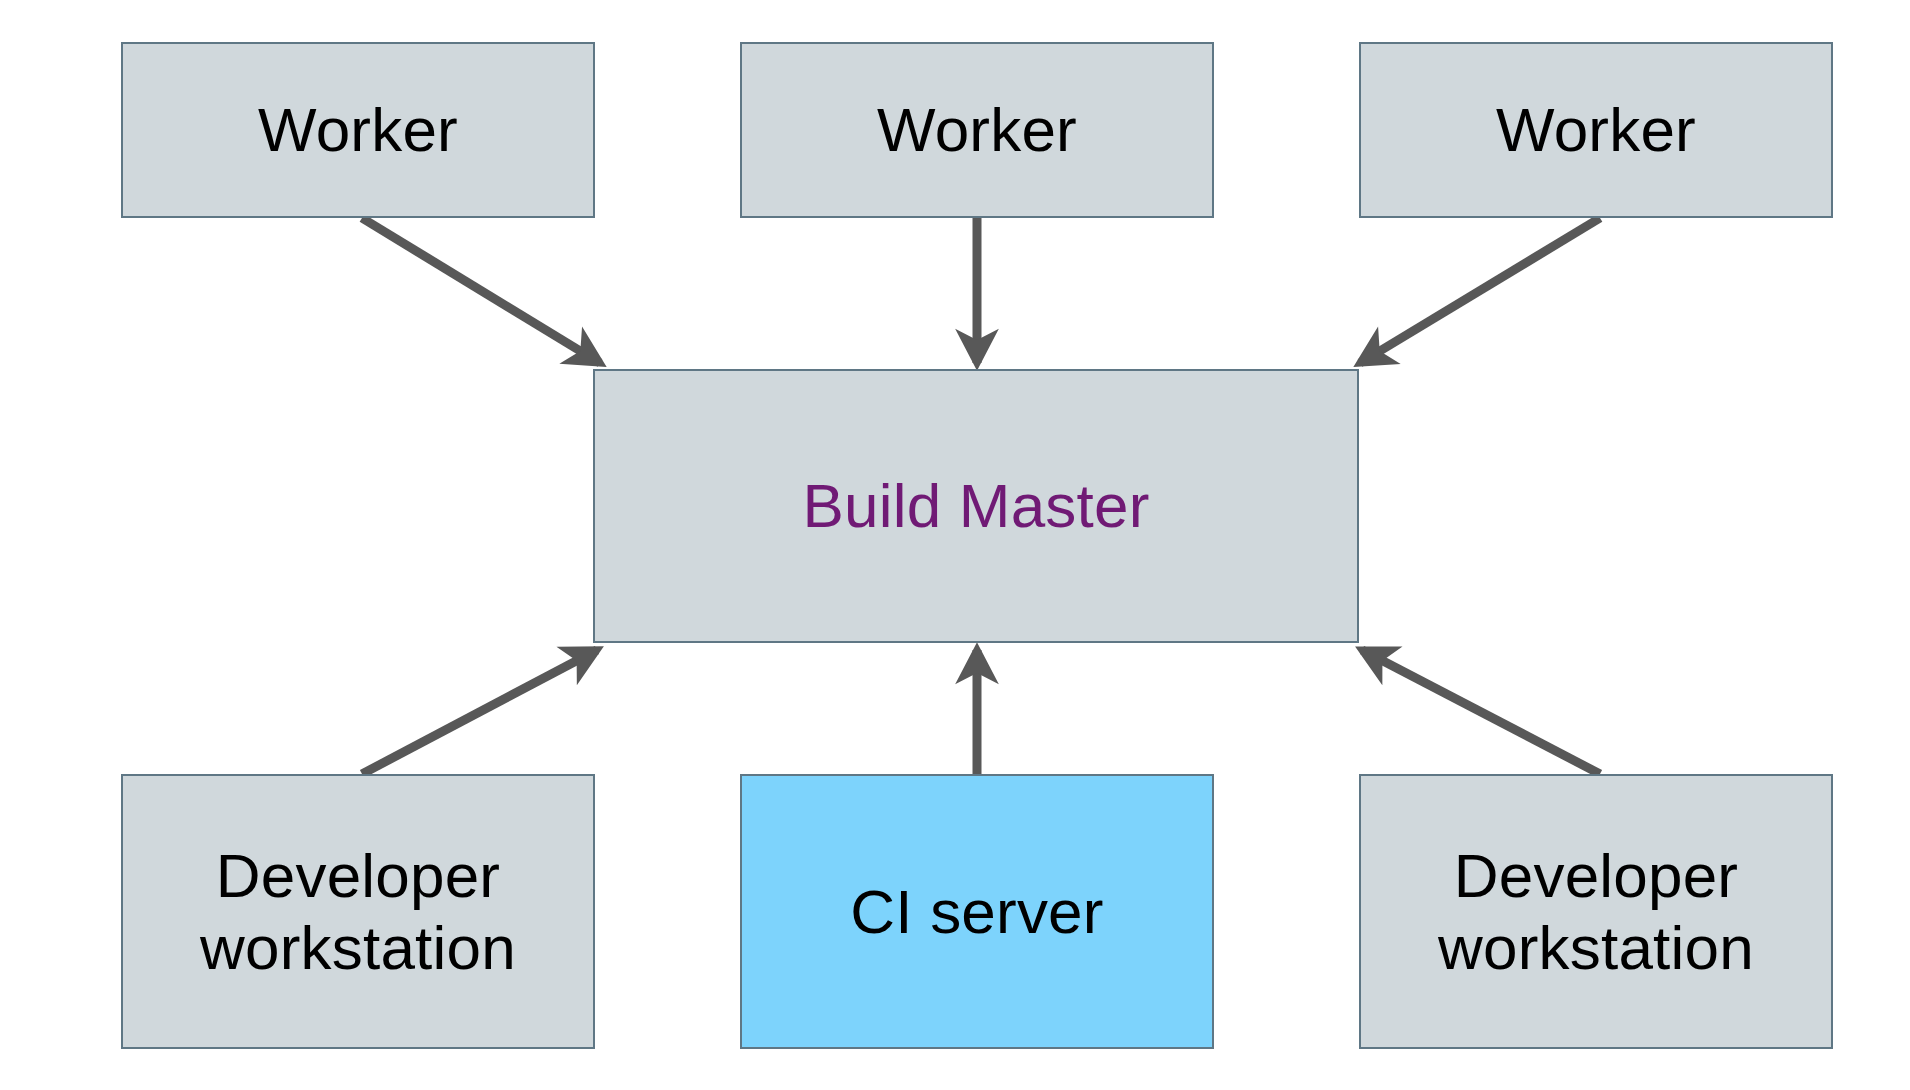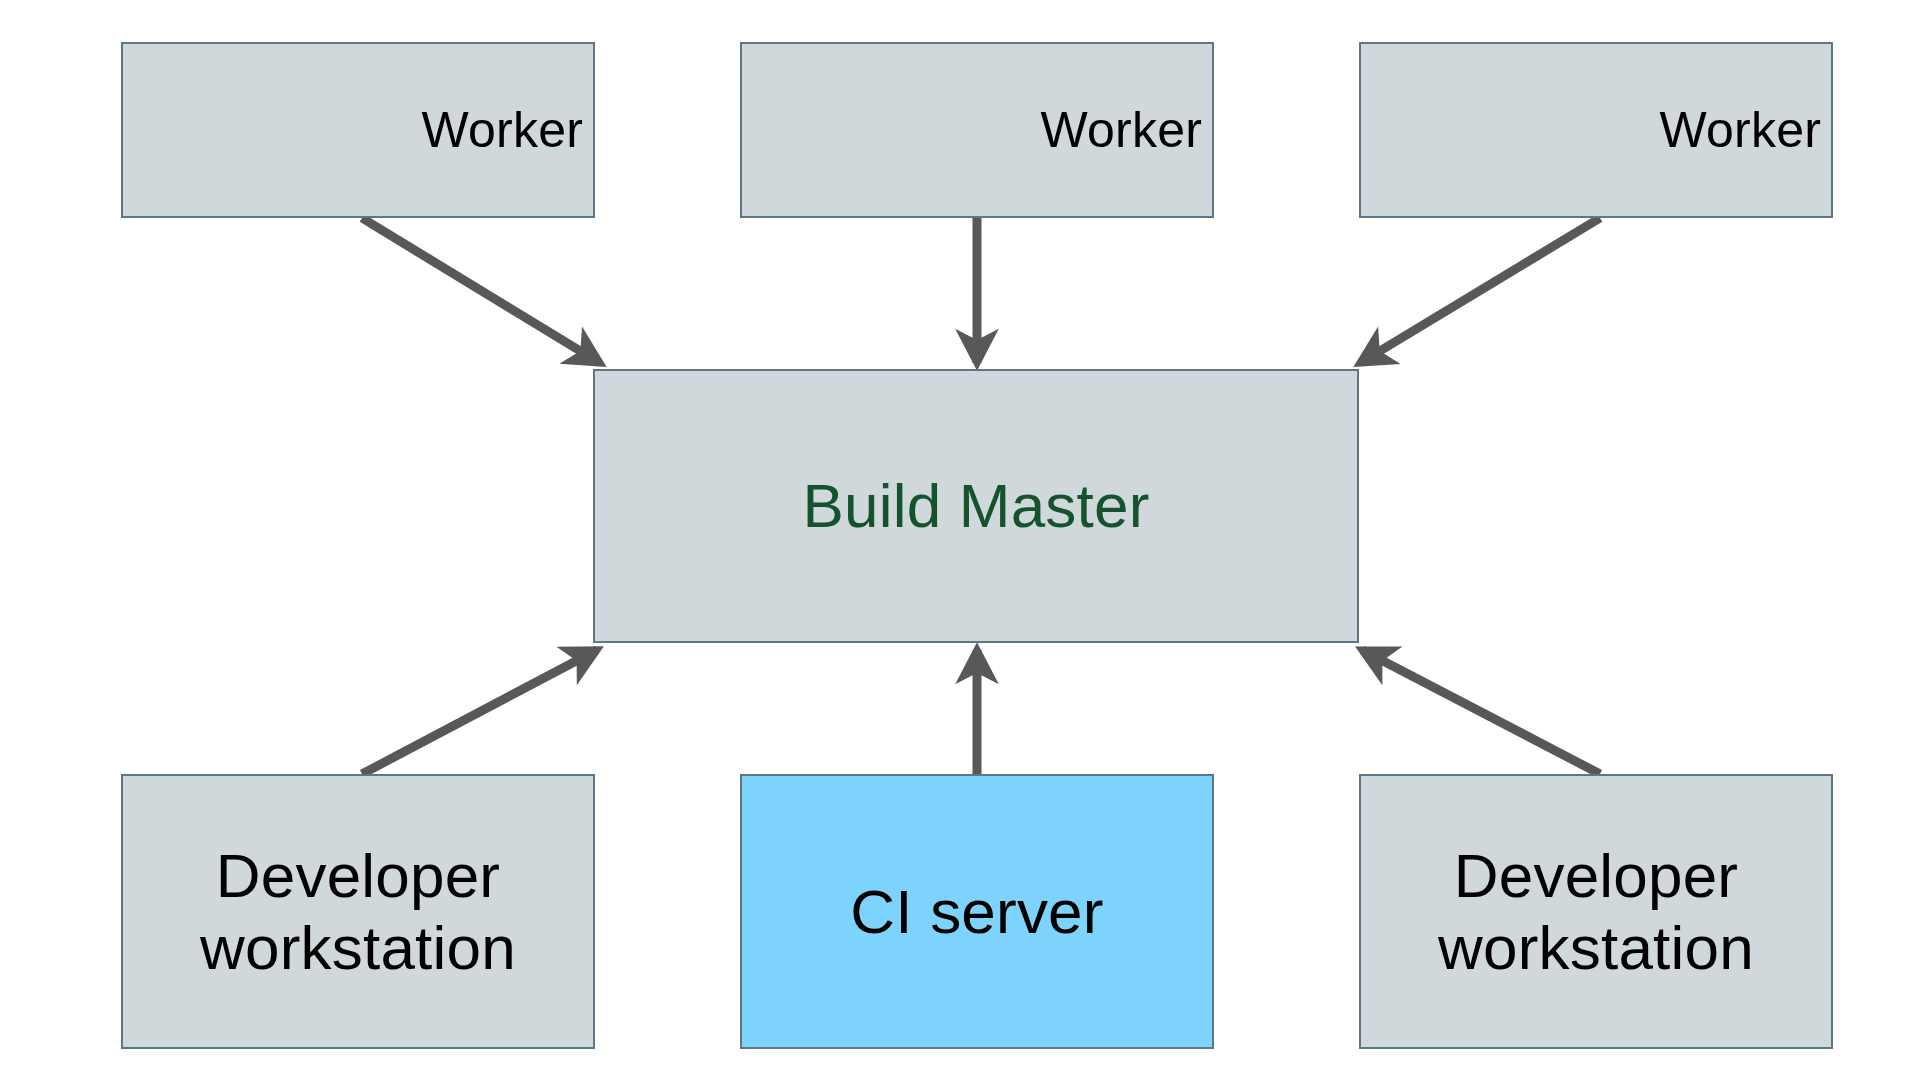--- a/index.html
+++ b/index.html
@@ -37,21 +37,21 @@
     font-weight: 400;
     line-height: 1.16;
     white-space: pre-line;
     z-index: 2;
   }
   .node-label {
     display: block;
     padding: 0 10px;
     letter-spacing: 0.2px;
   }
-  .worker-node { font-size: 50px; justify-content: flex-end; }
+  .worker-node { font-size: 62px; }
   .master-node { font-size: 62px; }
   .edge-node   { font-size: 62px; }
 </style>
 </head>
 <body>
 
 <div id="canvas" style="width: 1910px; height: 1090px; background: rgb(255, 255, 255);">
 
   <svg id="arrow-layer" viewBox="0 0 1910 1090" width="1910" height="1090" xmlns="http://www.w3.org/2000/svg">
     <defs>
@@ -74,21 +74,21 @@
   </div>
 
   <div class="node worker-node" style="left: 740px; top: 42px; width: 474px; height: 176px; background: rgb(208, 216, 220); border-color: rgb(95, 119, 133); border-width: 2px; color: rgb(0, 0, 0);">
     <span class="node-label">Worker</span>
   </div>
 
   <div class="node worker-node" style="left: 1359px; top: 42px; width: 474px; height: 176px; background: rgb(208, 216, 220); border-color: rgb(95, 119, 133); border-width: 2px; color: rgb(0, 0, 0);">
     <span class="node-label">Worker</span>
   </div>
 
-  <div class="node master-node" style="left: 593px; top: 369px; width: 766px; height: 274px; background: rgb(208, 216, 220); border-color: rgb(95, 119, 133); border-width: 2px; color: #14532d;">
+  <div class="node master-node" style="left: 593px; top: 369px; width: 766px; height: 274px; background: rgb(208, 216, 220); border-color: rgb(95, 119, 133); border-width: 2px; color: #701a75;">
     <span class="node-label">Build Master</span>
   </div>
 
   <div class="node edge-node" style="left: 121px; top: 774px; width: 474px; height: 275px; background: rgb(208, 216, 220); border-color: rgb(95, 119, 133); border-width: 2px; color: rgb(0, 0, 0);">
     <span class="node-label">Developer
 workstation</span>
   </div>
 
   <div class="node edge-node" style="left: 740px; top: 774px; width: 474px; height: 275px; background: #7dd3fc; border-color: rgb(95, 119, 133); border-width: 2px; color: rgb(0, 0, 0);">
     <span class="node-label">CI server</span>

